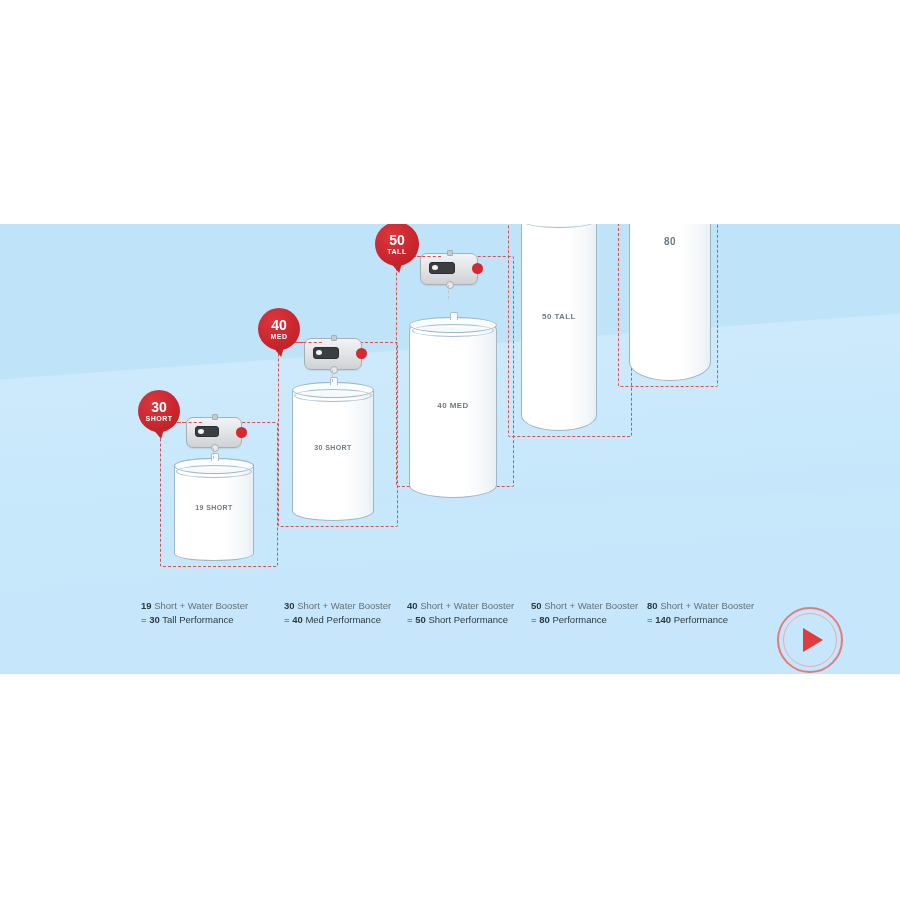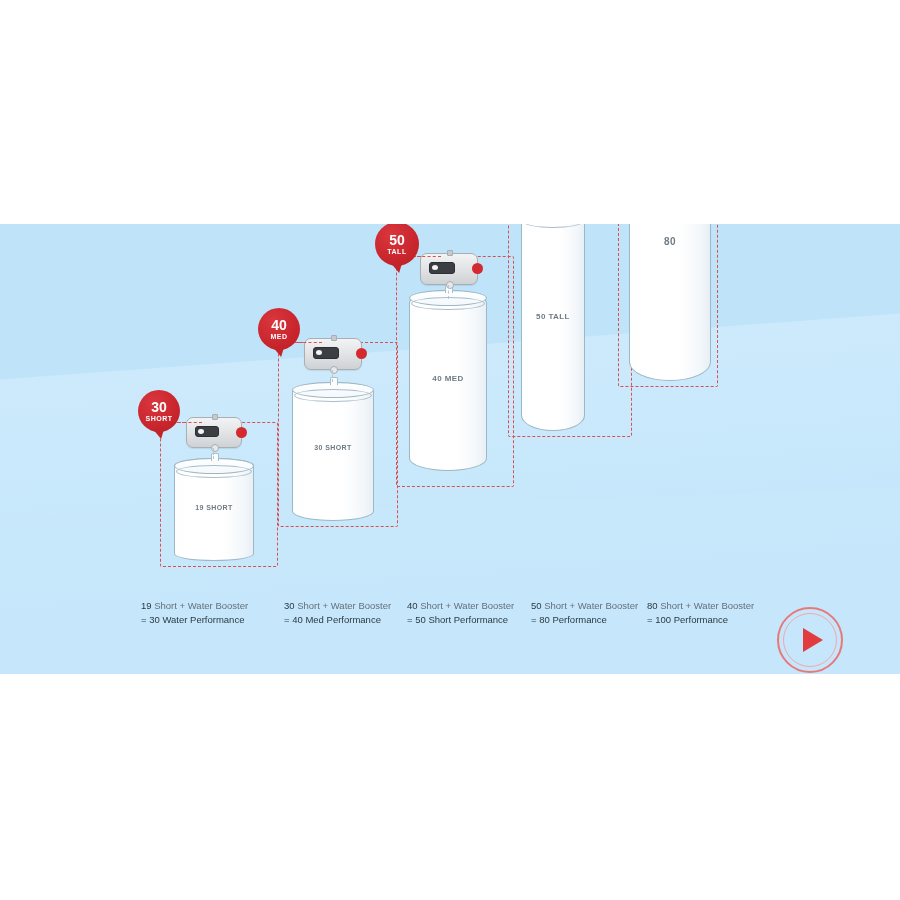--- a/index.html
+++ b/index.html
@@ -120,21 +120,21 @@
   .connector{
     position:absolute;border-top:1.4px dashed #d94f52;
   }
   .vconnector{
     position:absolute;border-left:1.4px dashed #b9c6cf;
   }
 
   
   #captions{position:absolute;left:0;top:599px;width:900px;height:32px;}
   .cap{position:absolute;top:0;font-size:9.5px;line-height:13.5px;color:#63707a;white-space:nowrap;}
-  .cap b{color:#2b3940;font-weight:400;}
+  .cap b{color:#2b3940;font-weight:700;}
   .cap .l2{display:block;}
   .cap .dk{color:#2b3940;}
 
   
   #play{
     position:absolute;left:777px;top:607px;width:66px;height:66px;
     border-radius:50%;border:2px solid #e8797b;box-sizing:border-box;
     background:rgba(255,255,255,.0);
     display:flex;align-items:center;justify-content:center;
   }
@@ -208,21 +208,21 @@
       <div class="badge" style="left:-20px;top:34px;width:42px;height:42px;">
         <span class="big" style="font-size:14px;">40</span>
         <span class="sub" style="font-size:7px;margin-top:1px;">MED</span>
         <span class="tail"></span>
       </div>
       <div class="connector" style="left:20px;top:68px;width:24px;"></div>
     </div>
 
     <div class="group" style="left:396px;bottom:100px;width:130px;height:340px;">
       <div class="bracket" style="left:0px;top:22px;width:116px;height:229px;"></div>
-      <div class="tank" style="left:13px;top:56px;width:78px;height:181px;">
+      <div class="tank" style="left:13px;top:83px;width:88px;height:181px;">
         <div class="body"></div>
         <div class="lid"></div>
         <div class="lid2"></div>
         <div class="capnub"></div>
         <div class="tlabel" style="top:84px;font-size:8px;">40 MED</div>
       </div>
       <div class="booster" style="left:24px;top:19px;width:58px;height:32px;">
         <div class="nub-t"></div>
         <div class="screen"></div>
         <div class="logo">
@@ -234,21 +234,21 @@
       <div class="badge" style="left:-21px;top:-12px;width:44px;height:44px;">
         <span class="big" style="font-size:14px;">50</span>
         <span class="sub" style="font-size:7px;margin-top:1px;">TALL</span>
         <span class="tail"></span>
       </div>
       <div class="connector" style="left:21px;top:22px;width:24px;"></div>
     </div>
 
     <div class="group" style="left:508px;bottom:100px;width:135px;height:390px;">
       <div class="bracket" style="left:0px;top:-20px;width:122px;height:271px;"></div>
-      <div class="tank" style="left:13px;top:24px;width:64px;height:223px;">
+      <div class="tank" style="left:13px;top:24px;width:76px;height:223px;">
         <div class="body"></div>
 
         <div class="lid2"></div>
 
         <div class="tlabel" style="top:104px;font-size:8px;">50 TALL</div>
       </div>
 
     </div>
 
     <div class="group" style="left:618px;bottom:100px;width:140px;height:440px;">
@@ -261,21 +261,21 @@
 
     </div>
 
     <div id="captions" style="top:375px;">
 
       <div class="cap" style="left:141px;">
         <span><b>19</b>
         <span>Short + Water Booster</span></span>
         <span class="l2"><span class="dk">=</span>
         <b>30</b>
-        <span class="dk">Water Performance</span></span>
+        <span class="dk">Tall Performance</span></span>
       </div>
 
       <div class="cap" style="left:284px;">
         <span><b>30</b>
         <span>Short + Water Booster</span></span>
         <span class="l2"><span class="dk">=</span>
         <b>40</b>
         <span class="dk">Med Performance</span></span>
       </div>
 
@@ -292,21 +292,21 @@
         <span>Short + Water Booster</span></span>
         <span class="l2"><span class="dk">=</span>
         <b>80</b>
         <span class="dk">Performance</span></span>
       </div>
 
       <div class="cap" style="left:647px;">
         <span><b>80</b>
         <span>Short + Water Booster</span></span>
         <span class="l2"><span class="dk">=</span>
-        <b>100</b>
+        <b>140</b>
         <span class="dk">Performance</span></span>
       </div>
 
     </div>
 
     <div id="play" style="top:383px;">
       <div class="ring2"></div>
       <div class="tri"></div>
     </div>
 

